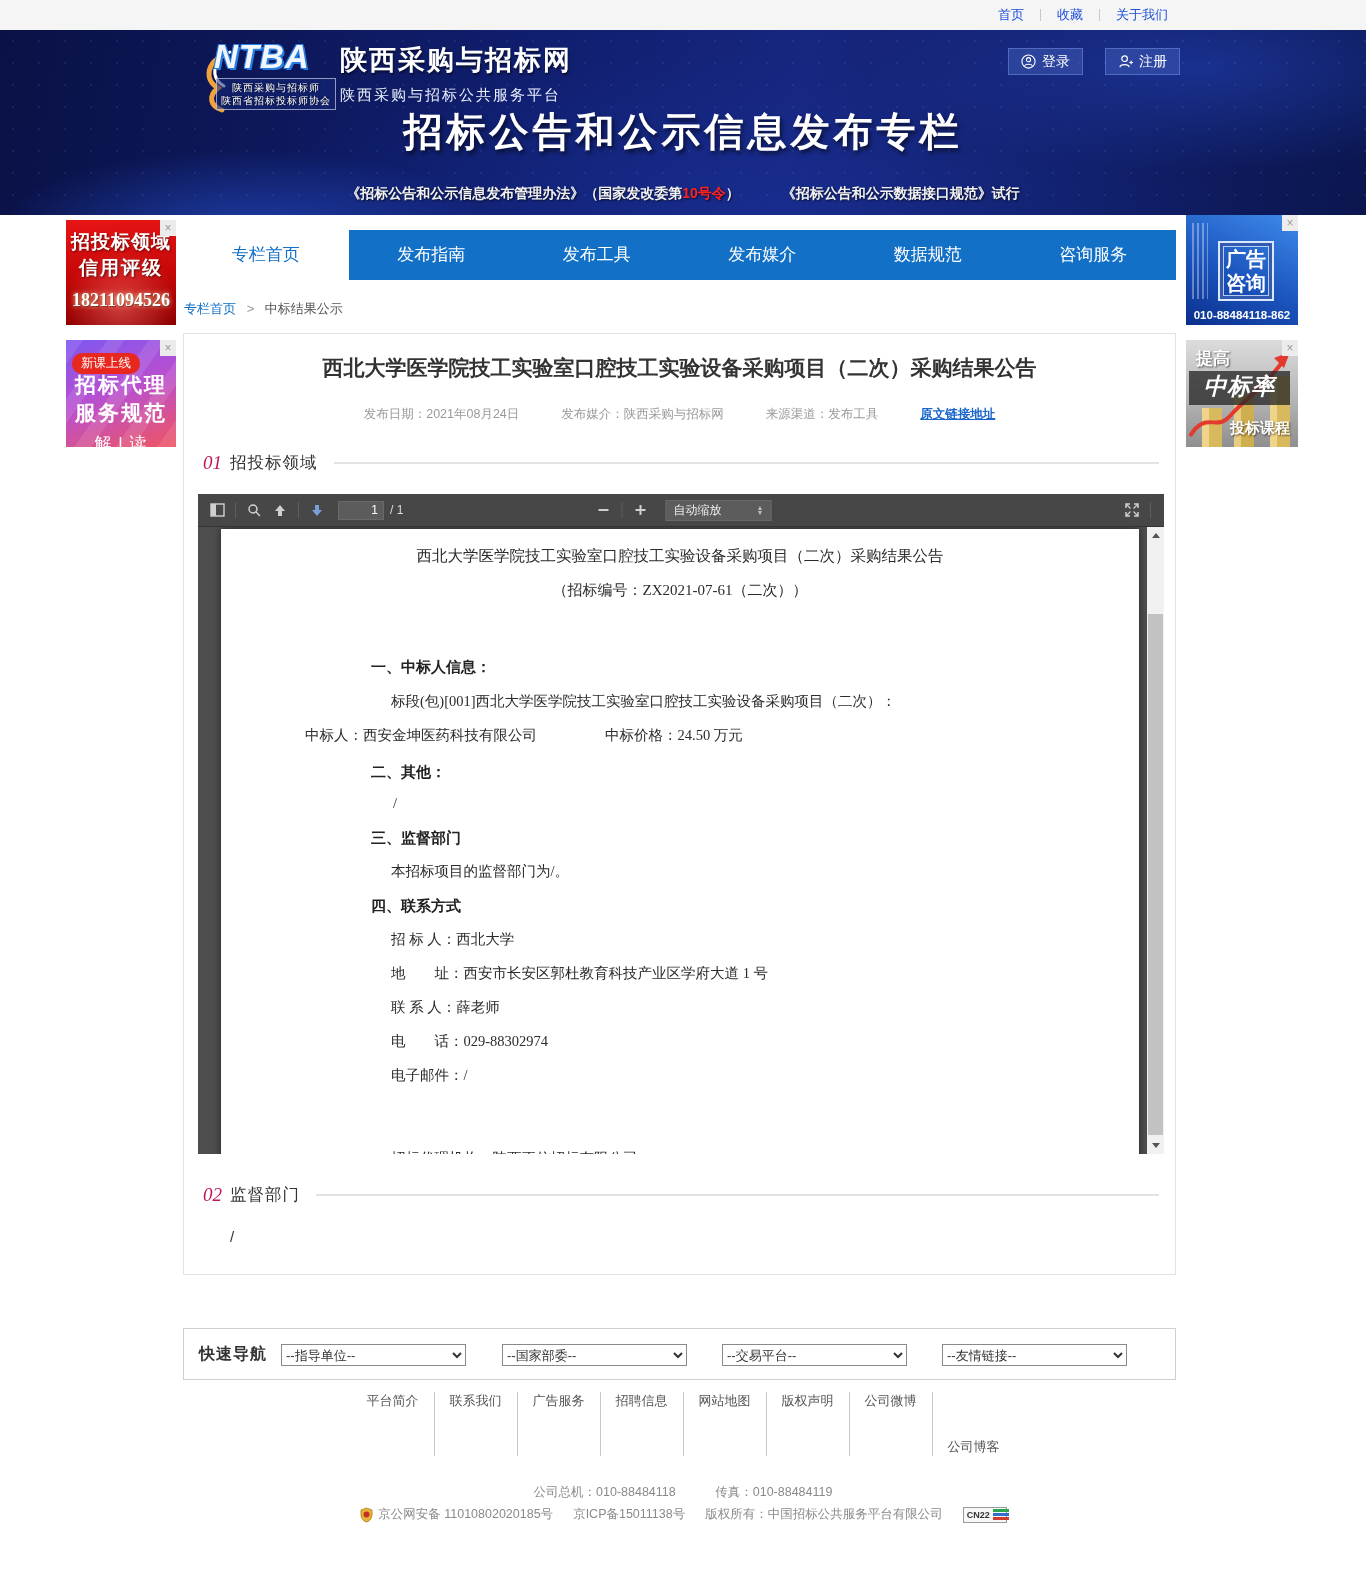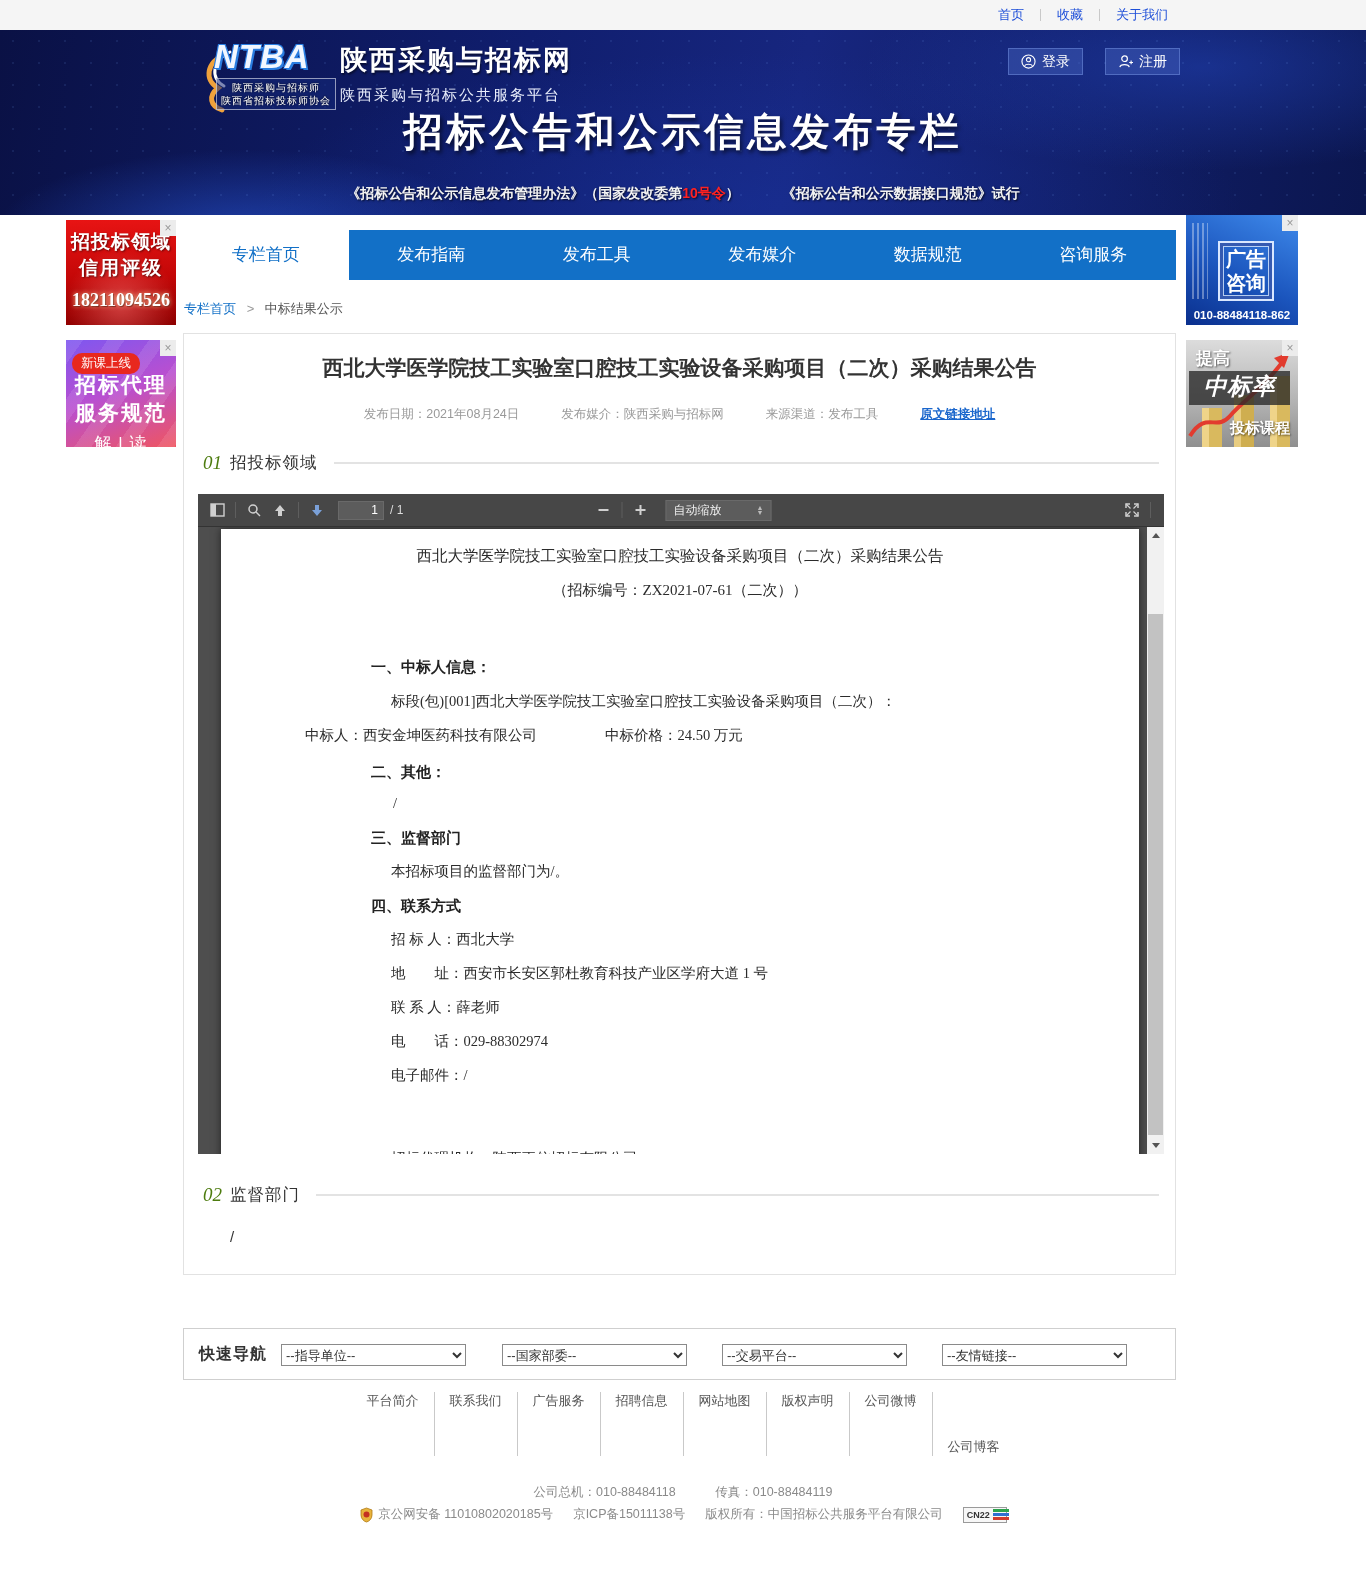--- a/index.html
+++ b/index.html
@@ -99,21 +99,21 @@
 
   
   .card { position:absolute; top:333px; left:183px; width:993px; height:942px; background:#fff; border:1px solid #e2e2e2; }
   .article-title { position:absolute; top:20px; left:0; width:100%; text-align:center; font-size:21px; font-weight:bold; color:#333; }
   .article-meta { position:absolute; top:72px; left:0; width:100%; display:flex; justify-content:center; gap:42px;
       font-size:12.5px; color:#999; align-items:center; }
   .origin-link { color:#1a66cc; text-decoration:underline; font-weight:bold; cursor:pointer; }
 
   .sec-head { position:absolute; left:19px; right:16px; display:flex; align-items:center; }
   .sec-head.s1 { top:118px; } .sec-head.s2 { top:850px; }
-  .sec-num { font-style:italic; font-size:19px; color:#4d7c0f; font-family:"Liberation Serif",serif; margin-right:8px; }
+  .sec-num { font-style:italic; font-size:19px; color:#be185d; font-family:"Liberation Serif",serif; margin-right:8px; }
   .sec-title { font-size:16.5px; color:#333; letter-spacing:1px; }
   .sec-line { flex:1; height:2px; background:#e3e3e3; margin-left:16px; }
   .sec2-content { position:absolute; top:894px; left:46px; font-size:15px; color:#333; }
 
   
   .pdf { position:absolute; top:160px; left:14px; width:966px; height:660px; background:#4e4e4e; }
   .pdf-toolbar { height:33px; background:#474747; border-bottom:1px solid #333; display:flex; align-items:center;
       position:relative; color:#ddd; padding-left:6px; }
   .tb-btn { width:26px; height:25px; display:flex; align-items:center; justify-content:center; cursor:pointer; }
   .tb-sep { width:1px; height:16px; background:#5e5e5e; margin:0 5px; }

